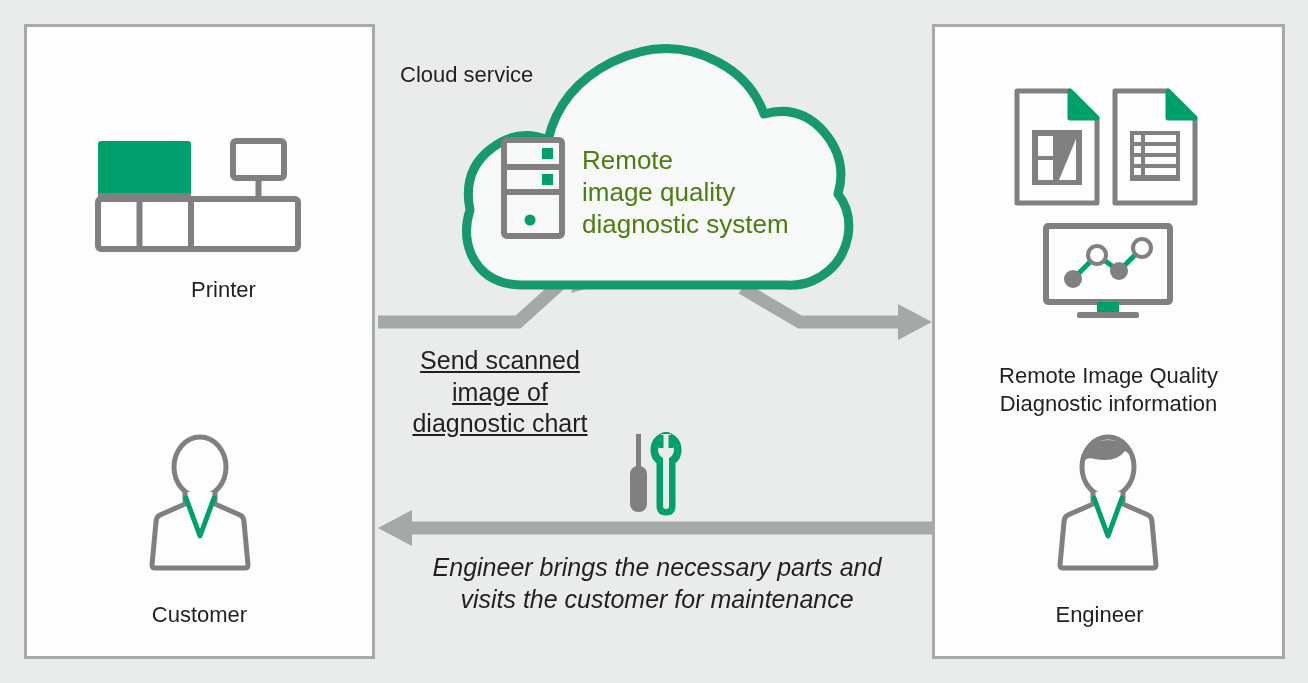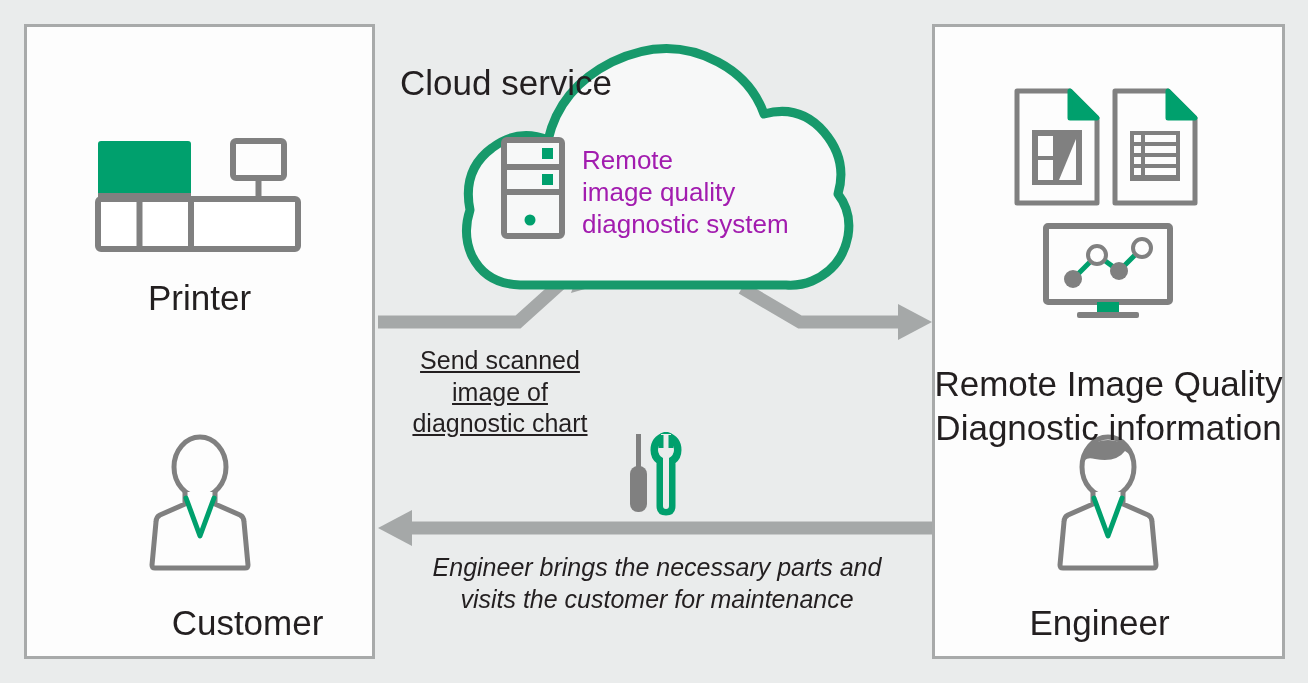--- a/index.html
+++ b/index.html
@@ -24,40 +24,40 @@
   #panel-customer { left: 24px; top: 24px; width: 351px; height: 635px; }
   #panel-engineer { left: 932px; top: 24px; width: 353px; height: 635px; }
 
   .label {
     position: absolute;
     text-align: center;
     color: #231f20;
     line-height: 1.26;
     white-space: pre-line;
   }
-  .lbl-big { font-size: 35px; }
+  .lbl-big { font-size: 22px; }
   .lbl-mid { font-size: 25px; }
 
-  #label-printer  { left: 24px; top: 276px; width: 351px; }
-  #label-customer { left: 24px; top: 601px; width: 351px; padding-left: 48px; }
+  #label-printer  { left: 24px; top: 276px; width: 351px; padding-left: 24px; }
+  #label-customer { left: 24px; top: 601px; width: 351px; }
   #label-engineer { left: 932px; top: 601px; width: 335px; }
   #label-rqi      { left: 932px; top: 338px; width: 353px; margin-top: 24px; }
   #label-cloud    { left: 400px; top: 61px; width: 220px; text-align: left; }
   #label-send     { left: 376px; top: 345px; width: 248px; text-decoration: underline; }
   #label-diag     { left: 648px; top: 345px; width: 290px; }
   #label-visit    { left: 376px; top: 552px; width: 562px; font-style: italic; }
 
   .cloud-text {
     position: absolute;
     left: 582px;
     top: 145px;
     width: 260px;
     font-size: 26px;
     line-height: 1.23;
-    color: #a21caf;
+    color: #4d7c0f;
     white-space: pre-line;
     text-align: left;
   }
 
   .svg-layer {
     position: absolute;
     left: 0; top: 0;
     width: 1308px;
     height: 683px;
     pointer-events: none;

